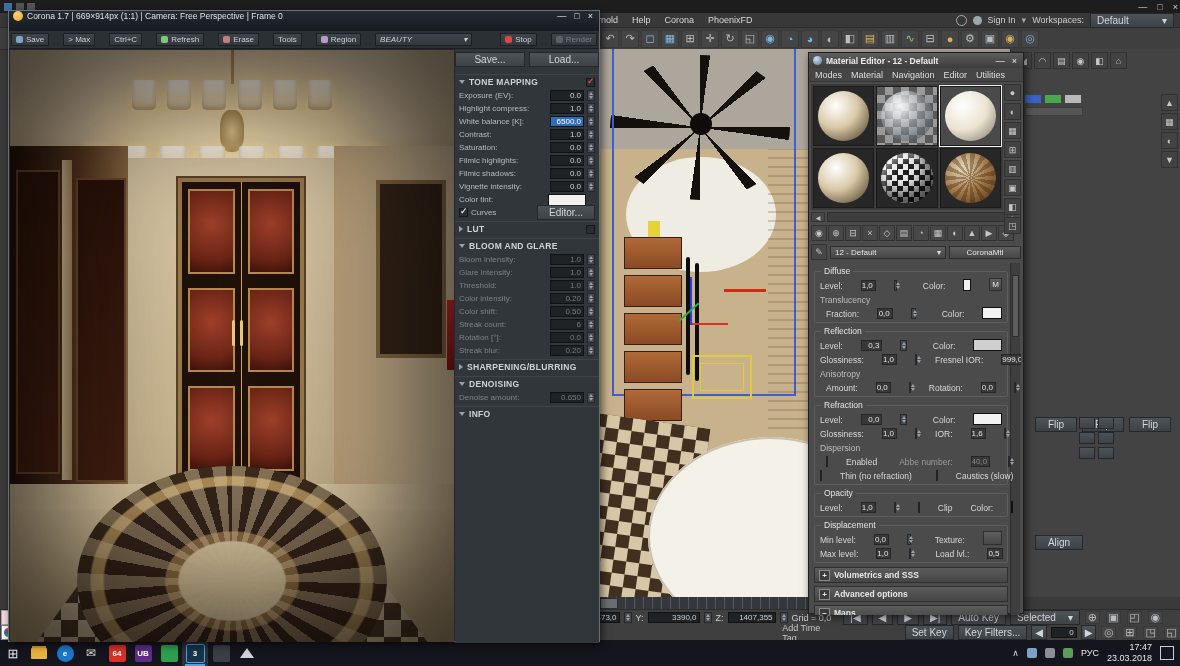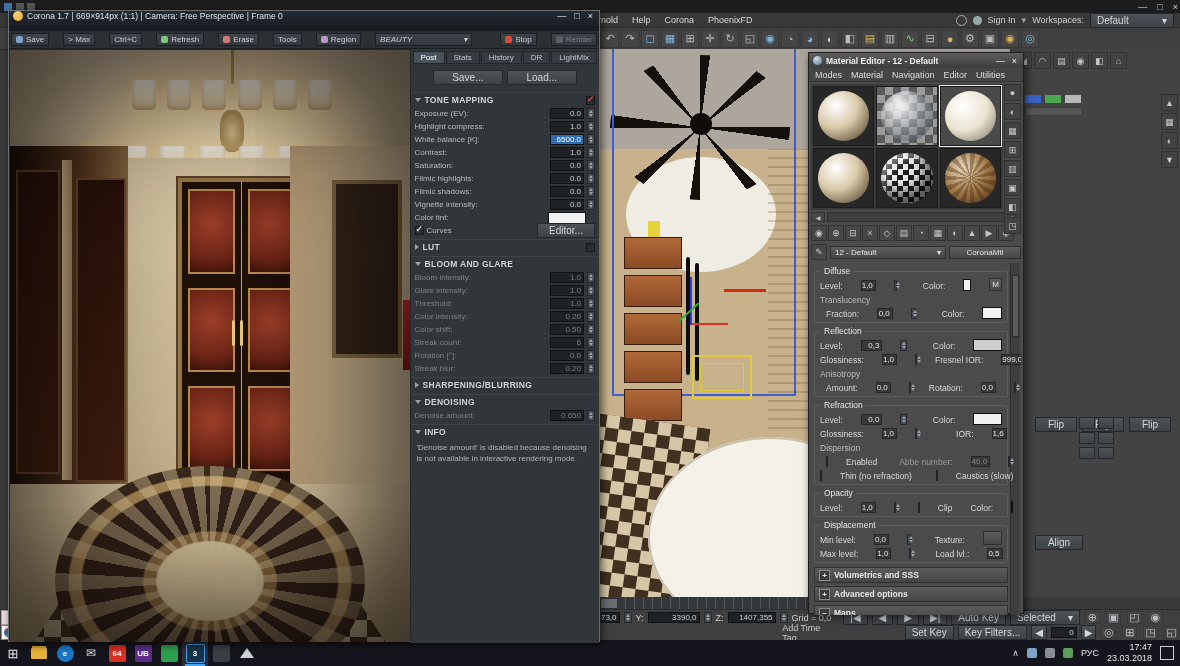--- a/index.html
+++ b/index.html
@@ -433,27 +433,20 @@
         <div class="abs" style="right:0;top:250px;width:7px;height:70px;background:linear-gradient(#e03030,#901818)"></div>
         <div class="abs" style="left:0;bottom:0;right:0;height:158px;background:linear-gradient(#d9c7a2,#c9b38a)">
           <div class="abs" style="left:0;top:0;width:100%;height:100%;background:repeating-conic-gradient(#3e2f1f 0 25%,#ddccab 0 50%) 0 0/34px 34px;clip-path:polygon(6% 100%,32% 0,68% 0,94% 100%);opacity:.92"></div>
           <div class="abs" style="left:25%;bottom:26px;width:50%;height:80px;background:radial-gradient(ellipse,rgba(255,240,205,.35),rgba(0,0,0,0) 70%)"></div>
         </div>
         <div class="abs" style="left:50%;bottom:-54px;transform:translateX(-50%);width:310px;height:230px;border-radius:50%;background:repeating-conic-gradient(rgba(226,203,158,.45) 0 7deg,rgba(40,26,14,0) 7deg 14deg),radial-gradient(ellipse at 50% 50%,#d9c7a0 0 24%,#8a6a42 25% 30%,#33231a 31% 58%,#a98a58 59% 64%,#3a2a1c 65% 78%,#8a6f48 79% 82%,#2c1f14 83% 100%)"></div>
         <div class="abs" style="left:0;top:0;right:0;bottom:0;box-shadow:inset 0 0 140px 40px rgba(10,5,2,.8);pointer-events:none"></div>
       </div>
 
       <div style="flex:1;background:#31363a">
-        <div style="display:flex;gap:1px;padding:2px 2px 3px">
-          <span class="vtab act">Post</span>
-          <span class="vtab">Stats</span>
-          <span class="vtab">History</span>
-          <span class="vtab">DR</span>
-          <span class="vtab">LightMix</span>
-        </div>
         <div style="display:flex;gap:4px;justify-content:center;padding:3px 0 5px">
           <span class="b" style="width:56px">Save...</span>
           <span class="b" style="width:56px">Load...</span>
         </div>
         <div class="sec">
           <span>TONE MAPPING</span>
           <span class="cb on" style="margin-left:auto"></span>
         </div>
         <div class="vrow">
             <span class="vlbl">Exposure (EV):</span>
@@ -558,21 +551,20 @@
             <span>DENOISING</span>
           </div>
         <div class="vrow dis">
             <span class="vlbl">Denoise amount:</span>
             <span class="nf dim">0.650</span>
             <span class="spin"></span>
           </div>
         <div class="sec">
             <span>INFO</span>
           </div>
-        <div style="padding:3px 6px;color:#aeb4b8;font-size:8px;line-height:11px">'Denoise amount' is disabled because denoising is not available in interactive rendering mode.</div>
       </div>
     </div>
   </div>
 
   <div class="abs" id="me">
     <div id="me-title">
       <span style="width:9px;height:9px;border-radius:50%;background:radial-gradient(circle at 35% 30%,#cfe0ee,#5a7a96)"></span>
       <span style="font-size:8.5px">Material Editor - 12 - Default</span>
       <span style="margin-left:auto;display:flex;gap:7px;padding-right:2px;font-weight:normal">
         <span>—</span>
@@ -707,21 +699,21 @@
           <span class="mlbl">Level:</span>
           <span class="mnf">0,0</span>
             <span class="spin"></span>
           <span class="mlbl" style="margin-left:8px">Color:</span>
           <span class="sw"></span>
         </div>
         <div class="mrow">
           <span class="mlbl">Glossiness:</span>
           <span class="mnf">1,0</span>
             <span class="spin"></span>
-          <span class="mlbl" style="margin-left:21px">IOR:</span>
+          <span class="mlbl" style="margin-left:0">IOR:</span>
           <span class="mnf">1,6</span>
             <span class="spin"></span>
         </div>
         <div class="mrow" style="color:#bdbdbd">
             <span class="mlbl">Dispersion</span>
           </div>
         <div class="mrow" style="padding-left:8px">
           <span class="mcb"></span>
           <span class="mlbl">Enabled</span>
           <span class="mlbl" style="margin-left:4px;color:#9a9a9a">Abbe number:</span>

